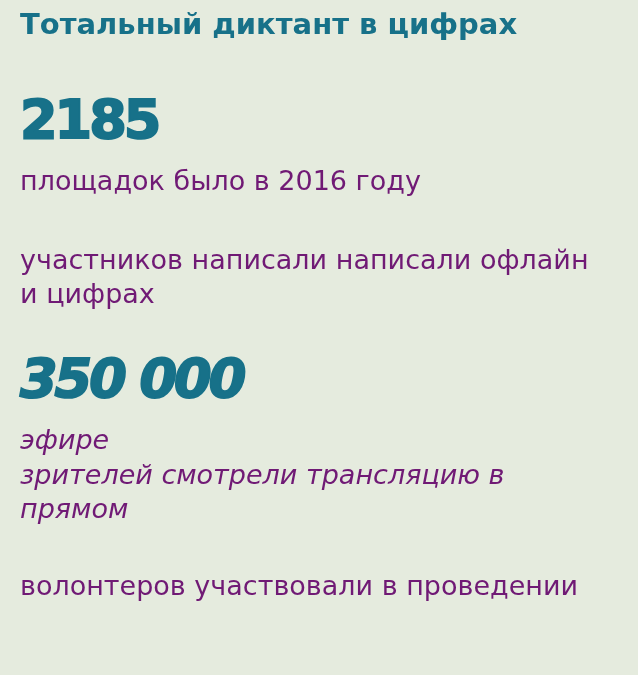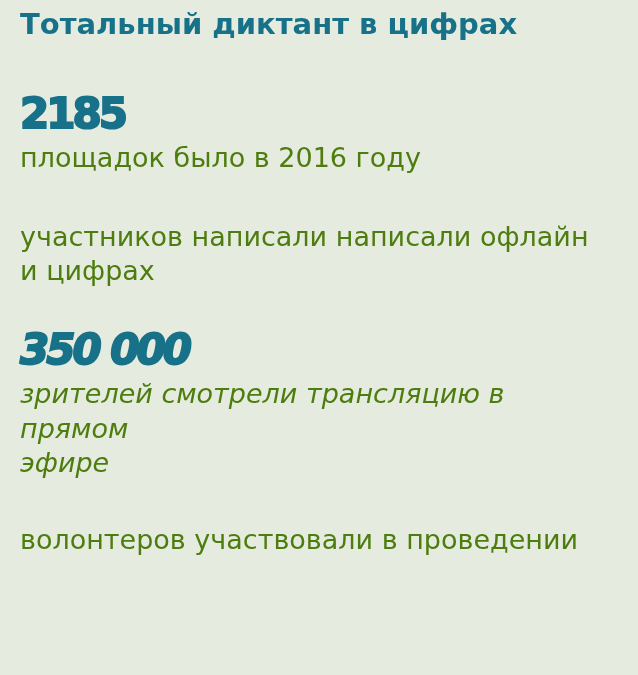--- a/index.html
+++ b/index.html
@@ -26,34 +26,34 @@
   }
   .stat-block {
     margin: 0;
   }
   .stat-block.first  { margin-top: 52px; }
   .stat-block.second { margin-top: 44px; }
   .stat-block.third  { margin-top: 40px; font-style: italic; }
   .stat-block.fourth { margin-top: 42px; }
   .stat-value {
     display: block;
-    font-size: 42px;
+    font-size: 54px;
     line-height: 1.0;
     font-weight: bold;
     color: #177189;
     letter-spacing: -3px;
     -webkit-text-stroke: 2px #177189;
   }
   .stat-caption {
     display: block;
-    margin-top: 6px;
+    margin-top: 17px;
     font-size: 27px;
     line-height: 1.28;
     font-weight: normal;
-    color: #4d7c0f;
+    color: #701a75;
     letter-spacing: 0px;
   }
   .caption-line {
     display: block;
   }
 </style>
 </head>
 <body>
 
 <div class="page">
@@ -71,22 +71,22 @@
   <div class="stat-block second">
     <span class="stat-caption">
       <span class="caption-line">участников написали написали офлайн</span>
       <span class="caption-line">и цифрах</span>
     </span>
   </div>
 
   <div class="stat-block third">
     <span class="stat-value">350 000</span>
     <span class="stat-caption">
+      <span class="caption-line">эфире</span>
       <span class="caption-line">зрителей смотрели трансляцию в прямом</span>
-      <span class="caption-line">эфире</span>
     </span>
   </div>
 
   <div class="stat-block fourth">
     <span class="stat-caption">
       <span class="caption-line">волонтеров участвовали в проведении</span>
       <span class="caption-line"></span>
     </span>
   </div>
 

